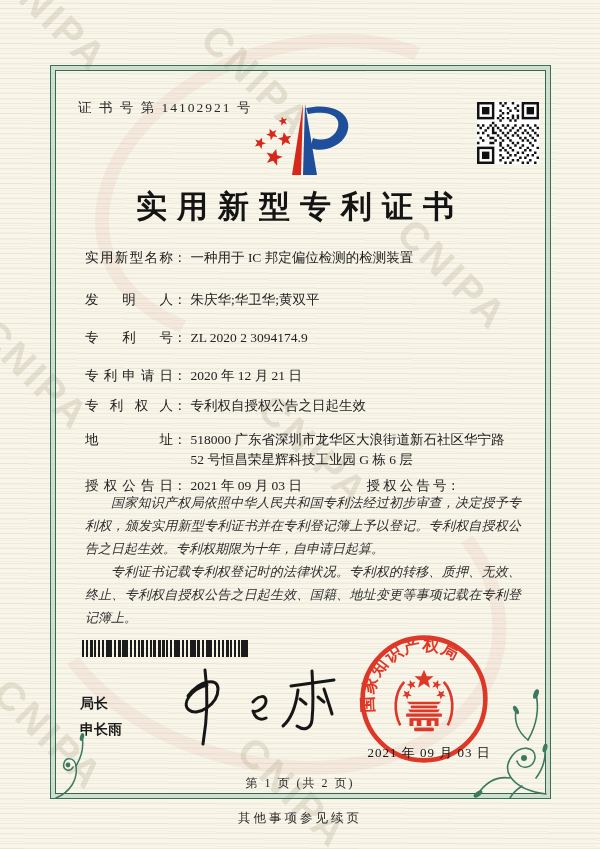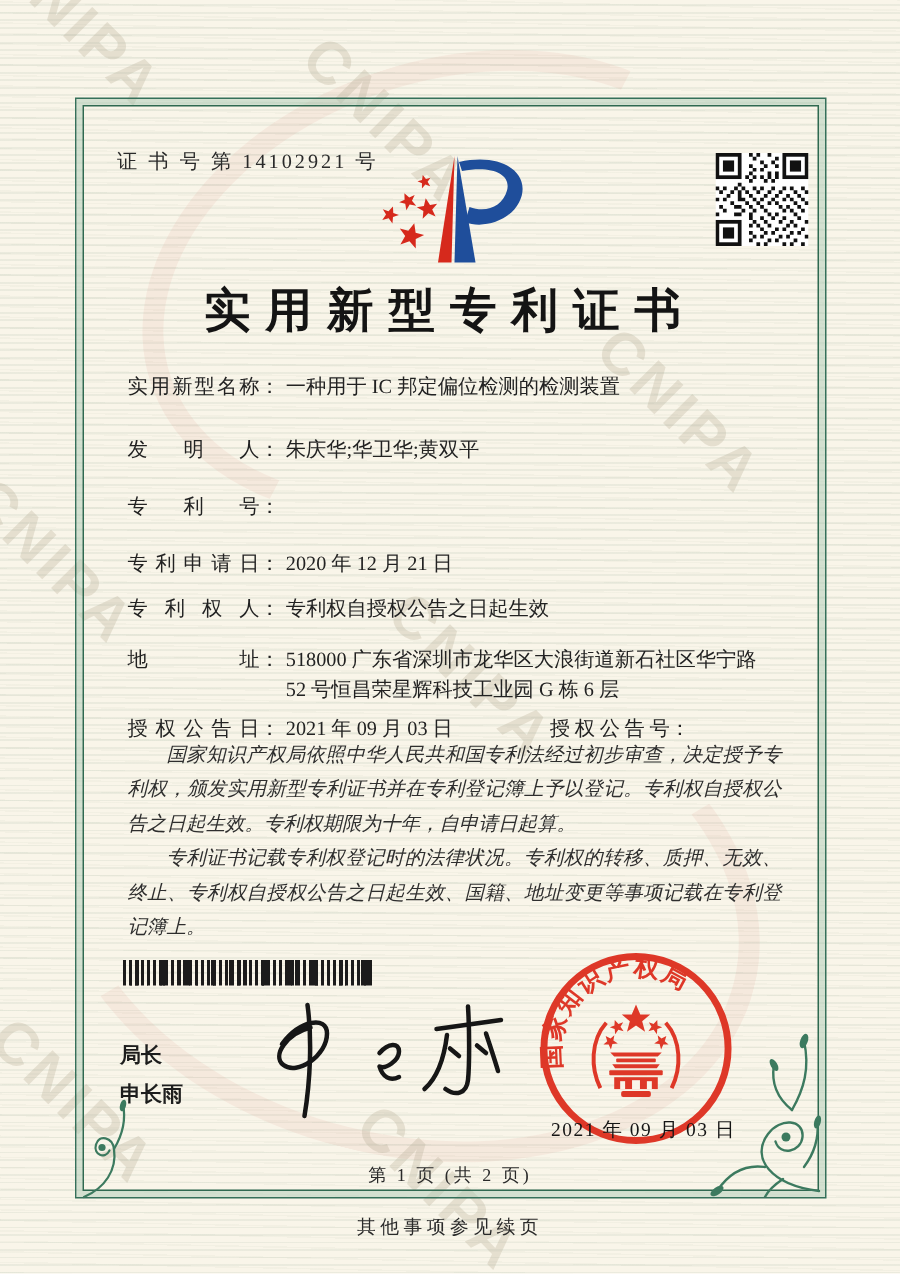--- a/index.html
+++ b/index.html
@@ -157,20 +157,21 @@
         <span class="val">一种用于 IC 邦定偏位检测的检测装置</span>
       </div>
       <div class="frow mb-inv">
         <span class="lab">发明人</span>
           <span class="colon">：</span>
         <span class="val">朱庆华;华卫华;黄双平</span>
       </div>
       <div class="frow mb-pat">
         <span class="lab">专利号</span>
           <span class="colon">：</span>
+        <span class="val">ZL 2020 2 3094174.9</span>
       </div>
       <div class="frow mb-fil">
         <span class="lab">专利申请日</span>
           <span class="colon">：</span>
         <span class="val">2020 年 12 月 21 日</span>
       </div>
       <div class="frow mb-own">
         <span class="lab">专利权人</span>
           <span class="colon">：</span>
         <span class="val">专利权自授权公告之日起生效</span>

